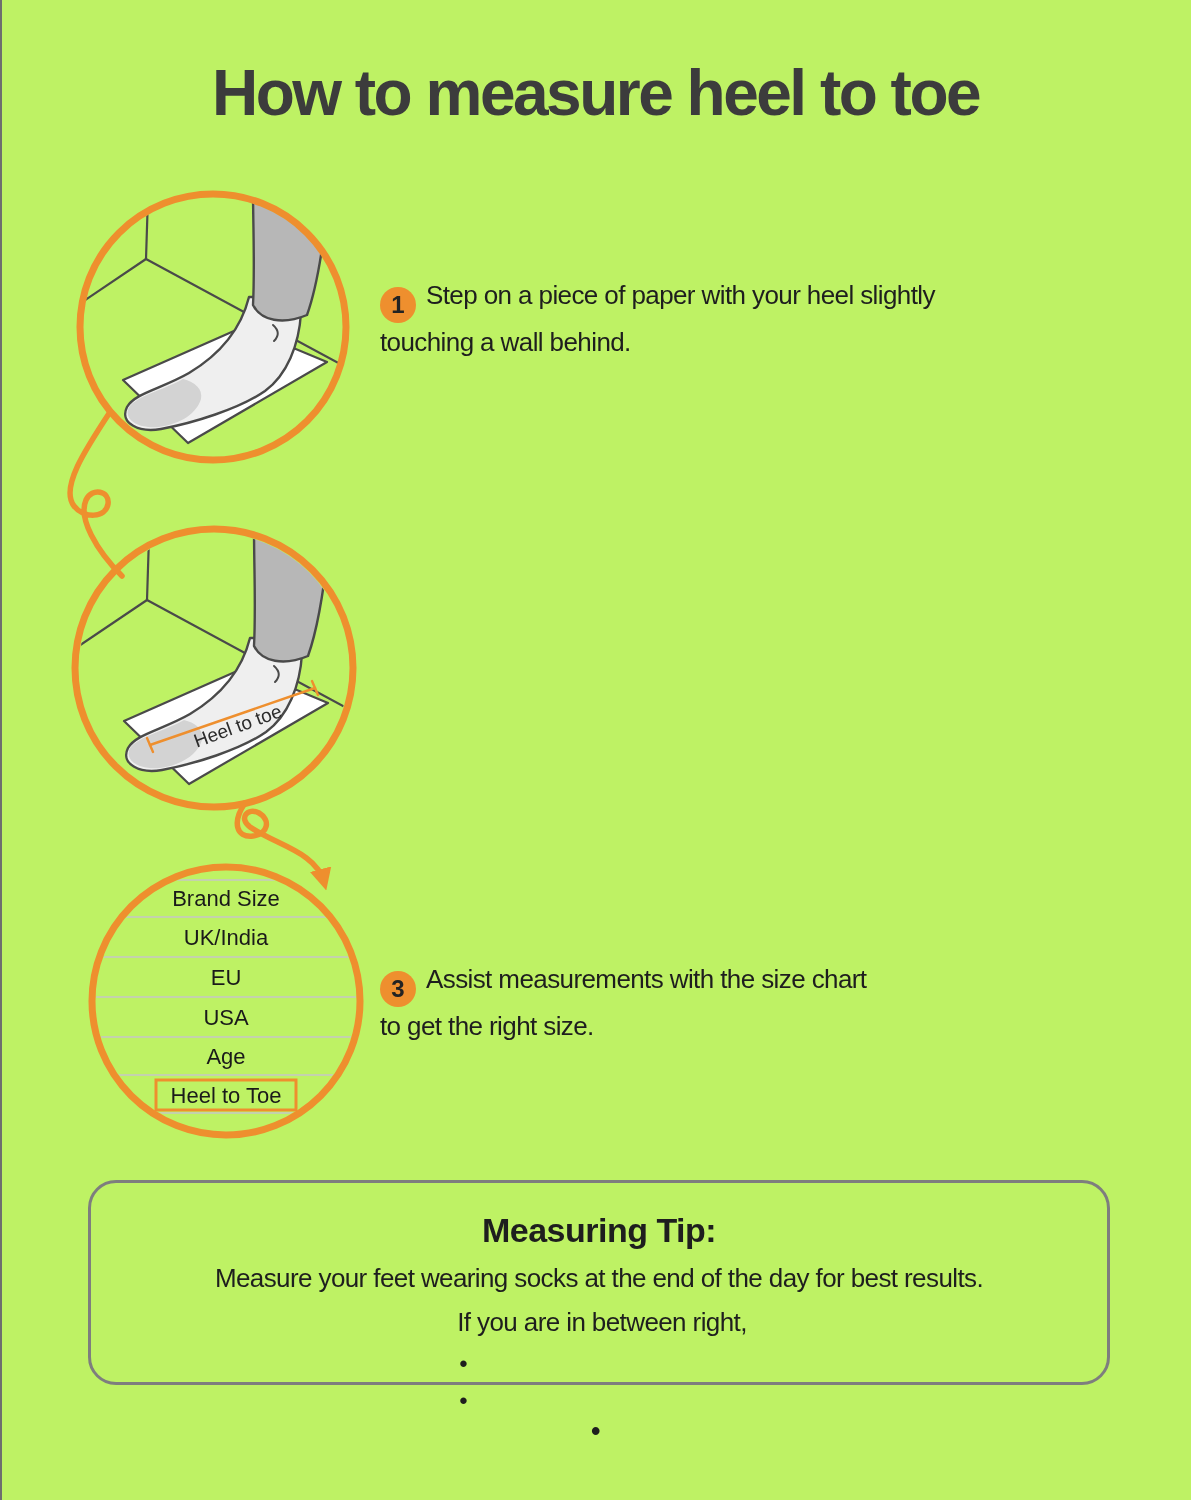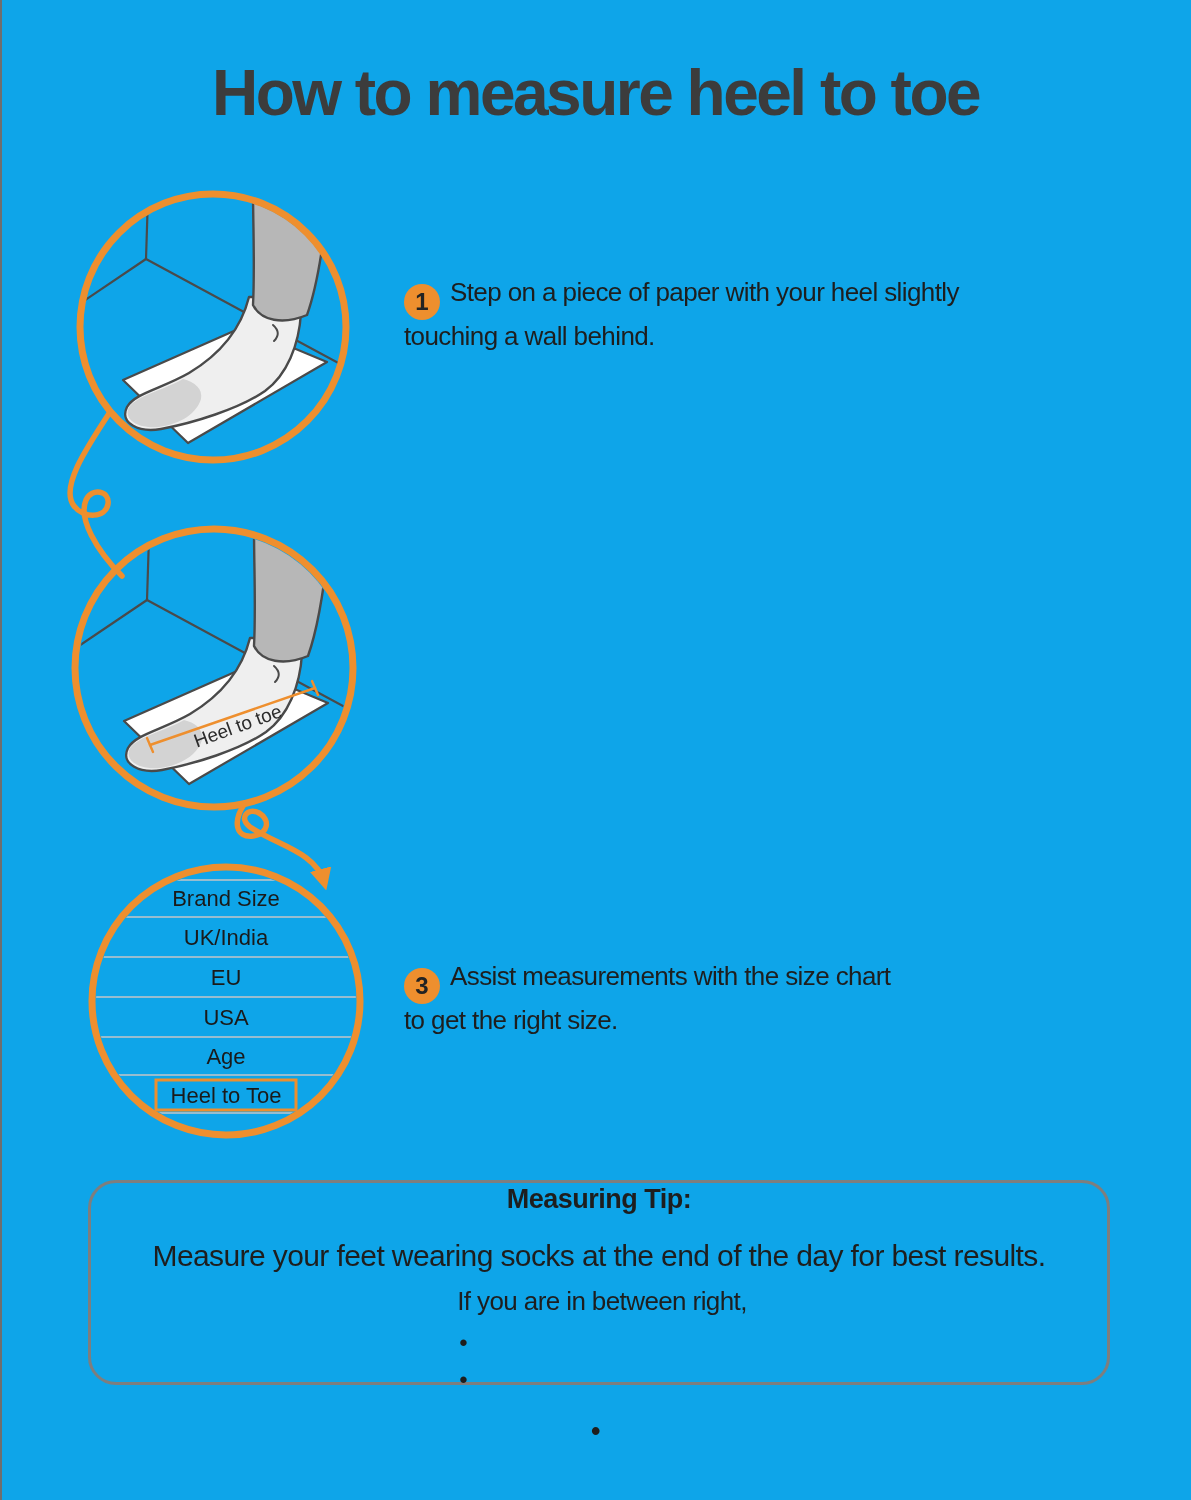--- a/index.html
+++ b/index.html
@@ -1,18 +1,18 @@
 <!DOCTYPE html>
 <html style="--accent: #EE8F2E; --title-text: #3C3C3C; --body-text: #1E1E1E; --outline-gray: #4A4A4A; --line-gray: #C6C6C6; --box-border: #7E7E7E;"><head>
 <meta charset="utf-8">
 <style>
   html,body{margin:0;padding:0;background:#ffffff;}
   body{width:1191px;height:1500px;position:relative;overflow:hidden;
        font-family:"Liberation Sans",sans-serif;color:var(--body-text,#1E1E1E);}
-  .page{position:absolute;inset:0;background:#0ea5e9;}
+  .page{position:absolute;inset:0;background:#bef264;}
   .left-edge{position:absolute;left:0;top:0;width:2px;height:1500px;background:#6E6E6E;}
 
   .title{position:absolute;left:0;right:0;top:56px;margin:0;text-align:center;
          font-size:64px;font-weight:bold;letter-spacing:-2.5px;
          color:var(--title-text,#3C3C3C);white-space:nowrap;}
 
   .illo{position:absolute;left:0;top:150px;width:430px;height:1010px;}
 
   .ring{fill:none;stroke:var(--accent,#EE8F2E);stroke-width:7;}
   .sq{fill:none;stroke:var(--accent,#EE8F2E);stroke-width:5.5;stroke-linecap:round;stroke-linejoin:round;}
@@ -21,34 +21,34 @@
   .sock{fill:#EFEFEF;stroke:var(--outline-gray,#4A4A4A);stroke-width:2.4;stroke-linejoin:round;}
   .toe{fill:#D3D3D3;stroke:none;}
   .leg{fill:#B7B7B7;stroke:var(--outline-gray,#4A4A4A);stroke-width:2.4;stroke-linejoin:round;}
   .crease{fill:none;stroke:var(--outline-gray,#4A4A4A);stroke-width:2;stroke-linecap:round;}
   .dim{stroke:var(--accent,#EE8F2E);stroke-width:2.4;stroke-linecap:round;}
   .dim-label{font-family:"Liberation Sans",sans-serif;font-size:19px;fill:#2B2B2B;}
   .chart-line{stroke:var(--line-gray,#C6C6C6);stroke-width:1.6;}
   .chart-text{font-family:"Liberation Sans",sans-serif;font-size:22px;fill:#1A1A1A;text-anchor:middle;}
   .hl-rect{fill:none;stroke:var(--accent,#EE8F2E);stroke-width:3;}
 
-  .step{position:absolute;left:404px;width:760px;font-size:26px;line-height:32px;
+  .step{position:absolute;left:380px;width:760px;font-size:26px;line-height:38px;
         letter-spacing:-0.6px;color:var(--body-text,#1E1E1E);}
   .badge{display:inline-flex;align-items:center;justify-content:center;
          width:36px;height:36px;border-radius:50%;background:var(--accent,#EE8F2E);
          color:#232323;font-weight:bold;font-size:24px;letter-spacing:0;
          margin-right:10px;vertical-align:-9px;}
   .step-text{white-space:pre-line;}
   .step1{top:276px;} .step2{top:604px;} .step3{top:960px;}
 
   .tip-box{position:absolute;left:88px;top:1180px;width:1022px;height:205px;
            border:3px solid var(--box-border,#7E7E7E);border-radius:28px;box-sizing:border-box;
            text-align:center;}
-  .tip-title{margin-top:1px;font-size:27px;font-weight:bold;letter-spacing:-0.5px;}
-  .tip-subtitle{margin-top:24px;font-size:30px;letter-spacing:-0.6px;}
+  .tip-title{margin-top:28px;font-size:34px;font-weight:bold;letter-spacing:-0.5px;}
+  .tip-subtitle{margin-top:13px;font-size:26px;letter-spacing:-0.6px;}
   .tip-sub{width:fit-content;margin:13px auto 0;text-align:left;font-size:26px;letter-spacing:-0.6px;}
   .tip-between{margin:0 0 7px 6px;}
   .bullet-row{display:flex;gap:28px;padding-left:8px;line-height:37px;}
   .bullet-dot{font-size:24px;}
 
   .footer{position:absolute;left:0;right:0;top:1412px;display:flex;justify-content:center;
           gap:32px;font-size:27px;font-weight:bold;letter-spacing:-0.6px;line-height:38px;}
 </style>
 </head>
 <body>

